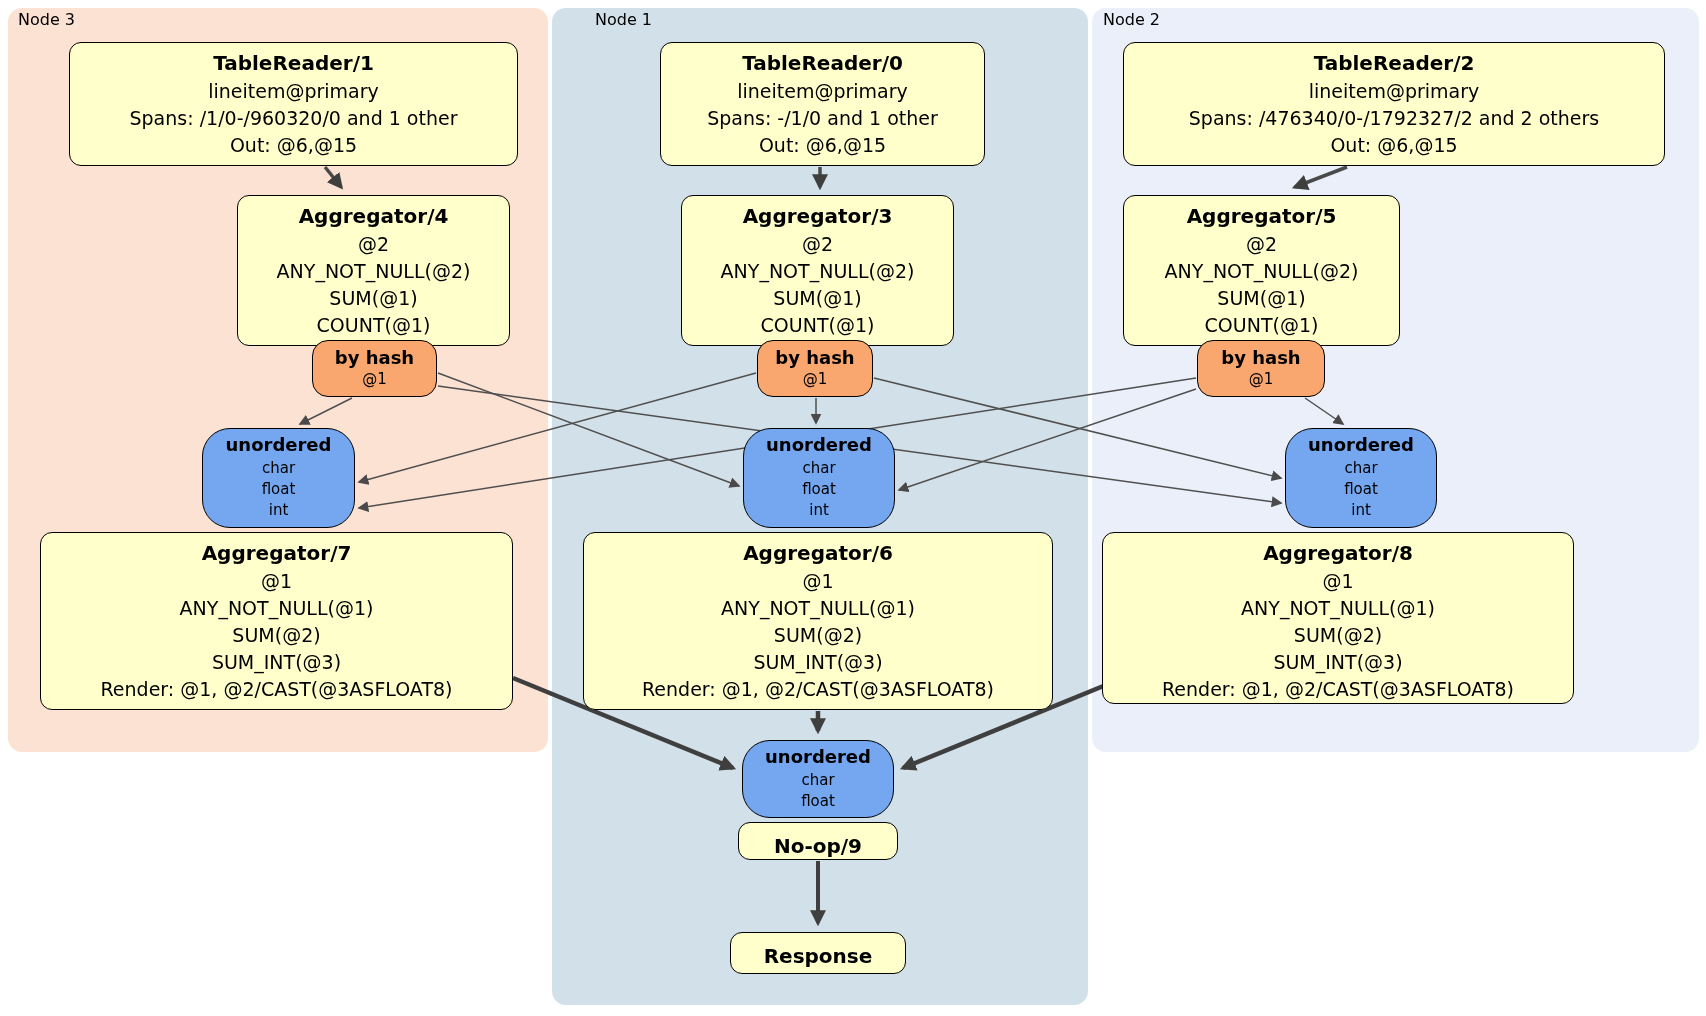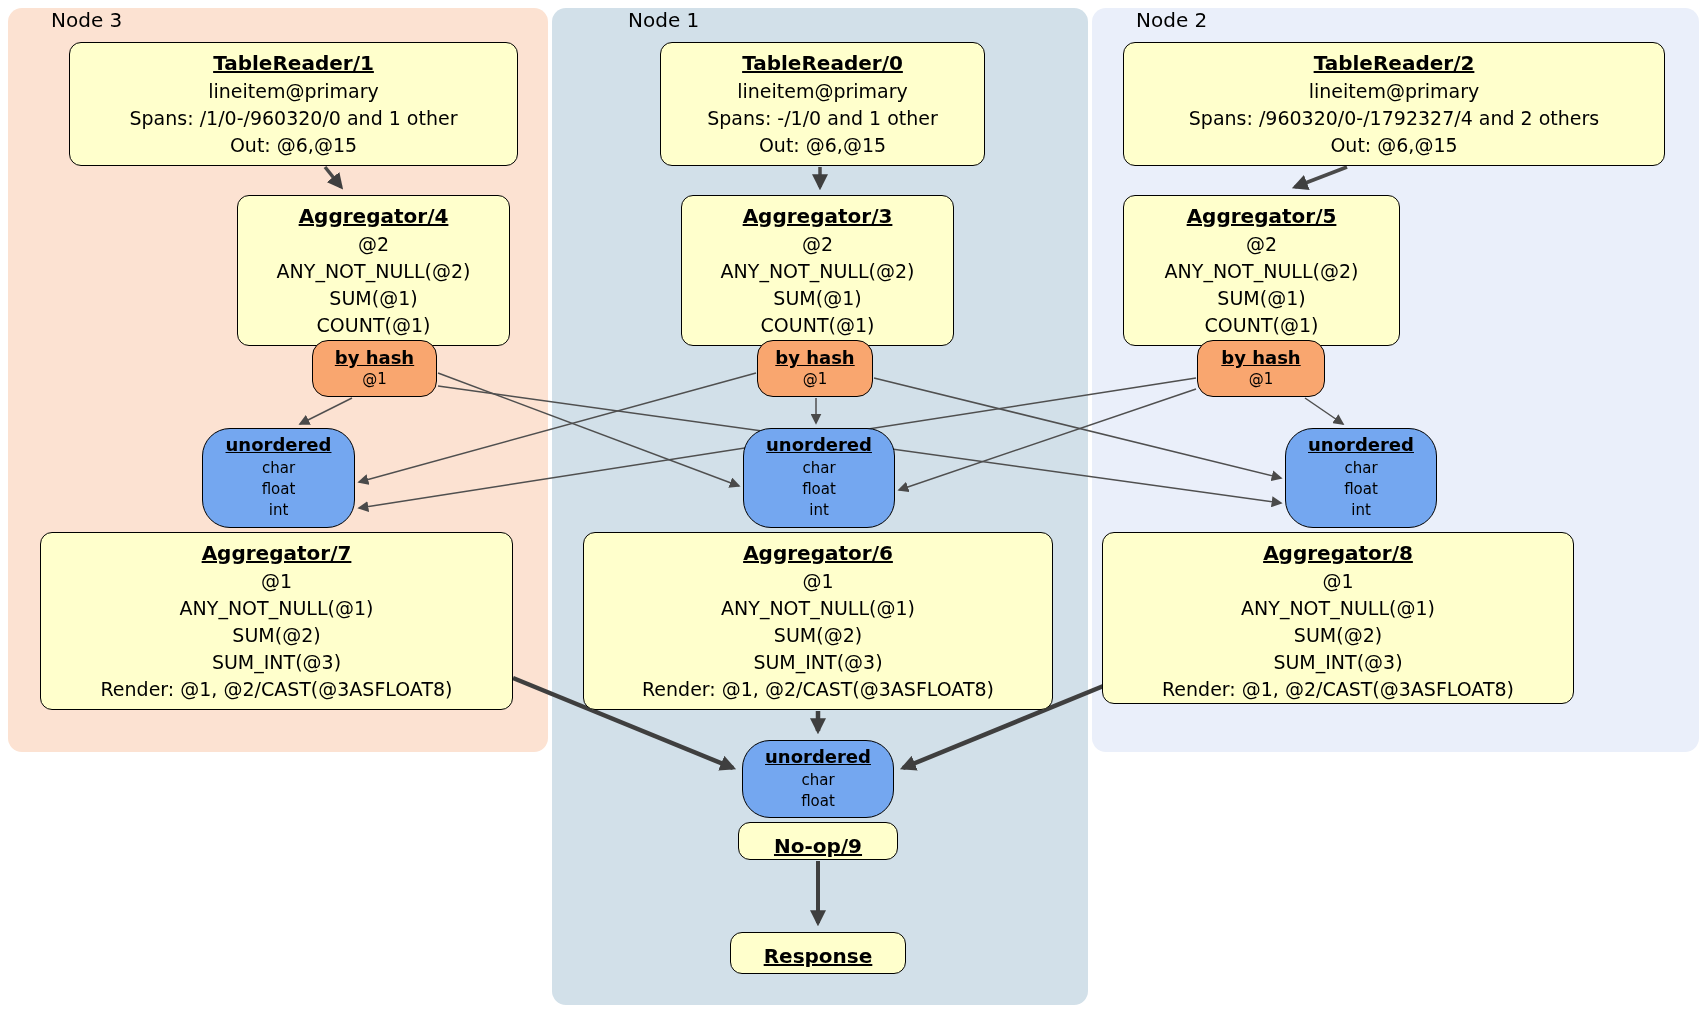--- a/index.html
+++ b/index.html
@@ -5,27 +5,27 @@
   html,body { margin:0; padding:0; background:#ffffff; }
   #canvas {
     position:relative; width:1706px; height:1016px;
     font-family:"DejaVu Sans","Liberation Sans",sans-serif;
     color:#000; overflow:hidden; background:#ffffff;
   }
   .panel { position:absolute; border-radius:14px; z-index:1; }
   .panel-node3 { left:8px;   top:8px; width:540px; height:744px; background:#fce2d2; }
   .panel-node1 { left:552px; top:8px; width:536px; height:997px; background:#d2e0e9; }
   .panel-node2 { left:1092px;top:8px; width:607px; height:744px; background:#eaeffa; }
-  .panel-label { position:absolute; font-size:20px; line-height:20px; color:#000; z-index:2; white-space:nowrap;margin-left:33px; }
+  .panel-label { position:absolute; font-size:16px; line-height:20px; color:#000; z-index:2; white-space:nowrap; }
   #edges { position:absolute; left:0; top:0; z-index:3; }
   .box { position:absolute; box-sizing:border-box; border:1.6px solid #000; text-align:center; z-index:4; }
   .proc { background:#ffffcc; border-radius:12px; }
   .router { background:#f9a66f; border-radius:16px; z-index:5; }
   .sync { background:#74a7f0; border-radius:28px; z-index:5; }
-  .title { font-weight:bold; font-size:20px; line-height:30px; padding-top:5px; white-space:nowrap;text-decoration:underline; }
+  .title { font-weight:bold; font-size:20px; line-height:30px; padding-top:5px; white-space:nowrap; }
   .lines .line { font-size:19px; line-height:27px; white-space:nowrap; }
   .router .title { font-size:18px; line-height:24px; }
   .router .lines .line { font-size:15px; line-height:19px; }
   .sync .title { font-size:18px; line-height:26px; padding-top:3px; }
   .sync .lines .line { font-size:15px; line-height:21px; }
   .single .title { padding-top:8px; }
 </style>
 </head>
 <body>
 
@@ -151,21 +151,21 @@
         <div class="line">SUM(@2)</div>
         <div class="line">SUM_INT(@3)</div>
         <div class="line">Render: @1, @2/CAST(@3ASFLOAT8)</div>
       </div>
   </div>
 
   <div class="box proc" style="left:1123px;top:42px;width:542px;height:124px">
     <div class="title">TableReader/2</div>
     <div class="lines">
         <div class="line">lineitem@primary</div>
-        <div class="line">Spans: /960320/0-/1792327/4 and 2 others</div>
+        <div class="line">Spans: /476340/0-/1792327/2 and 2 others</div>
         <div class="line">Out: @6,@15</div>
       </div>
   </div>
   <div class="box proc" style="left:1123px;top:195px;width:277px;height:151px">
     <div class="title">Aggregator/5</div>
     <div class="lines">
         <div class="line">@2</div>
         <div class="line">ANY_NOT_NULL(@2)</div>
         <div class="line">SUM(@1)</div>
         <div class="line">COUNT(@1)</div>

